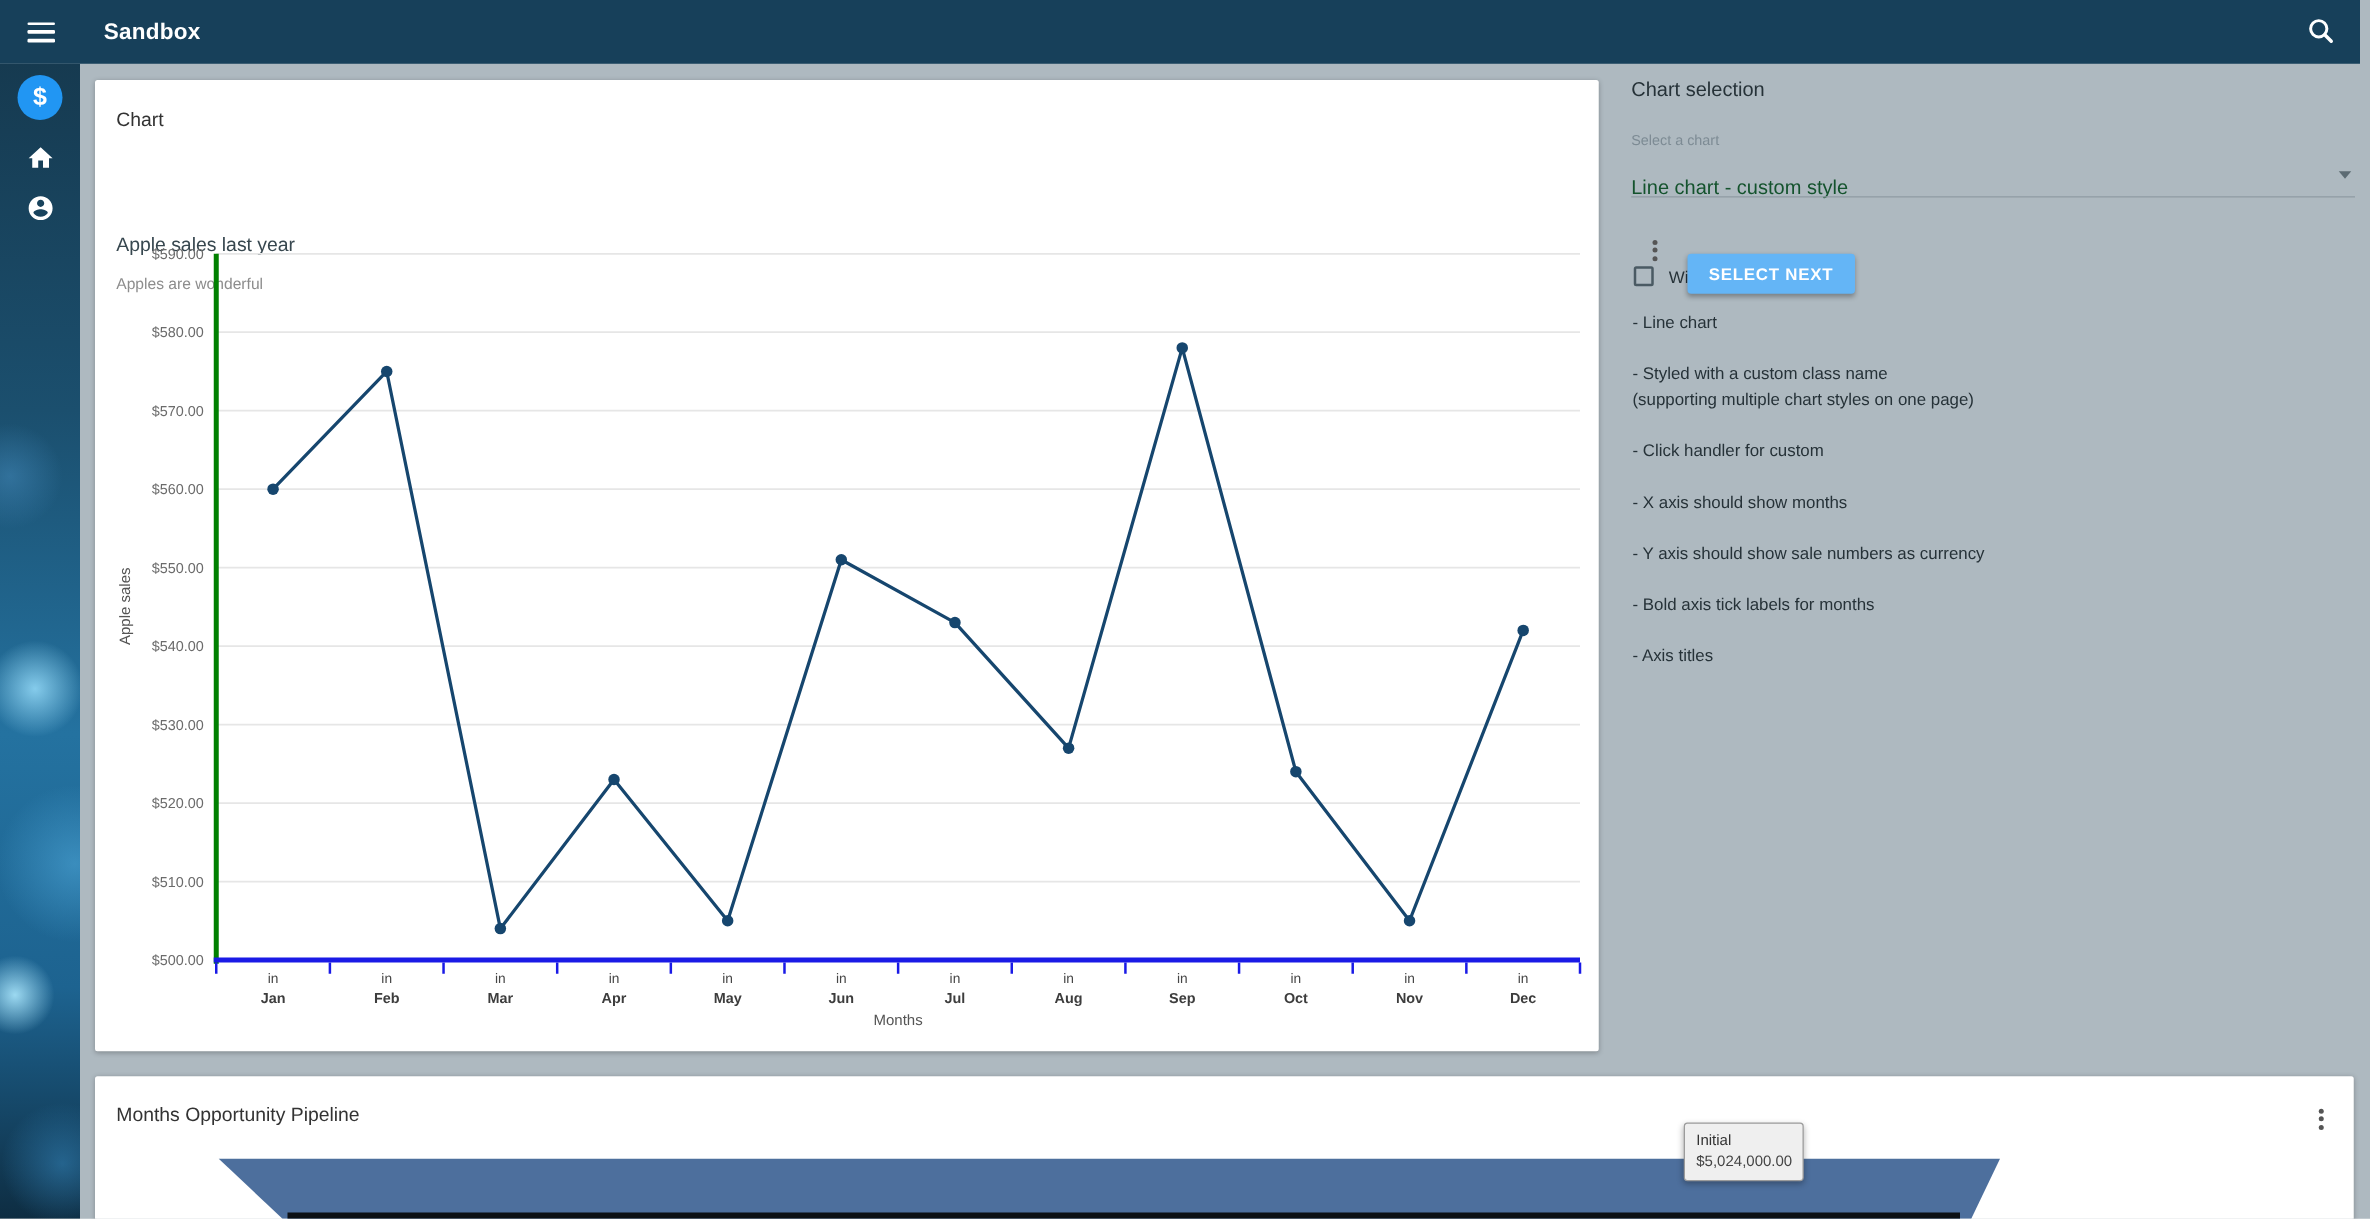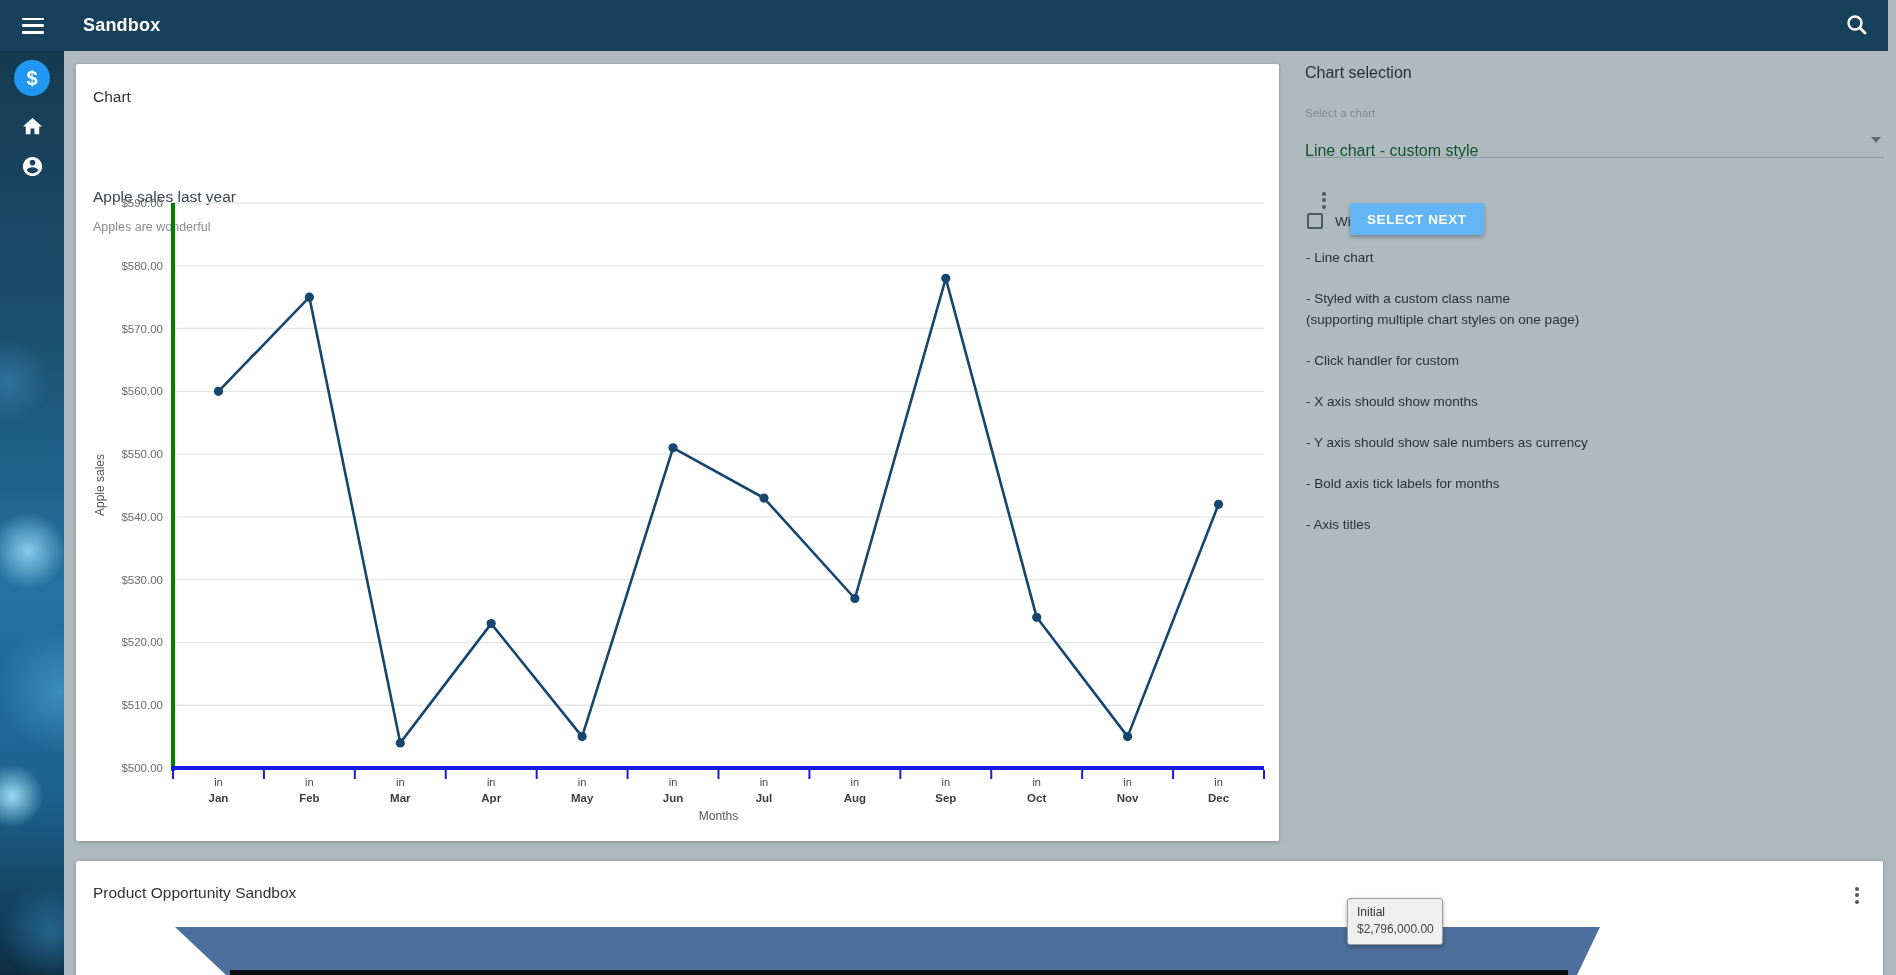--- a/index.html
+++ b/index.html
@@ -214,28 +214,28 @@
 (supporting multiple chart styles on one page)</p>
       <p>- Click handler for custom</p>
       <p>- X axis should show months</p>
       <p>- Y axis should show sale numbers as currency</p>
       <p>- Bold axis tick labels for months</p>
       <p>- Axis titles</p>
     </div>
 </div>
 
 <div class="card pipeline-card">
-  <div class="pipeline-title">Product Opportunity Sandbox</div>
+  <div class="pipeline-title">Months Opportunity Pipeline</div>
   <div class="kebab kebab-pipeline">
       <i></i>
       <i></i>
       <i></i>
     </div>
   <svg class="funnel-svg" width="1807" height="130" viewBox="0 0 1807 130">
     <polygon id="funnel-seg1" points="99,66 1524,66 1501,114 150,114" fill="#4d6f9d"></polygon>
     <polygon id="funnel-seg2" points="154,109 1492,109 1492,114 154,114" fill="#0c1014"></polygon>
   </svg>
 </div>
 
 <div class="tooltip">
   <div class="t-label">Initial</div>
-  <div class="t-value">$2,796,000.00</div>
+  <div class="t-value">$5,024,000.00</div>
 </div>
 
 </body></html>

